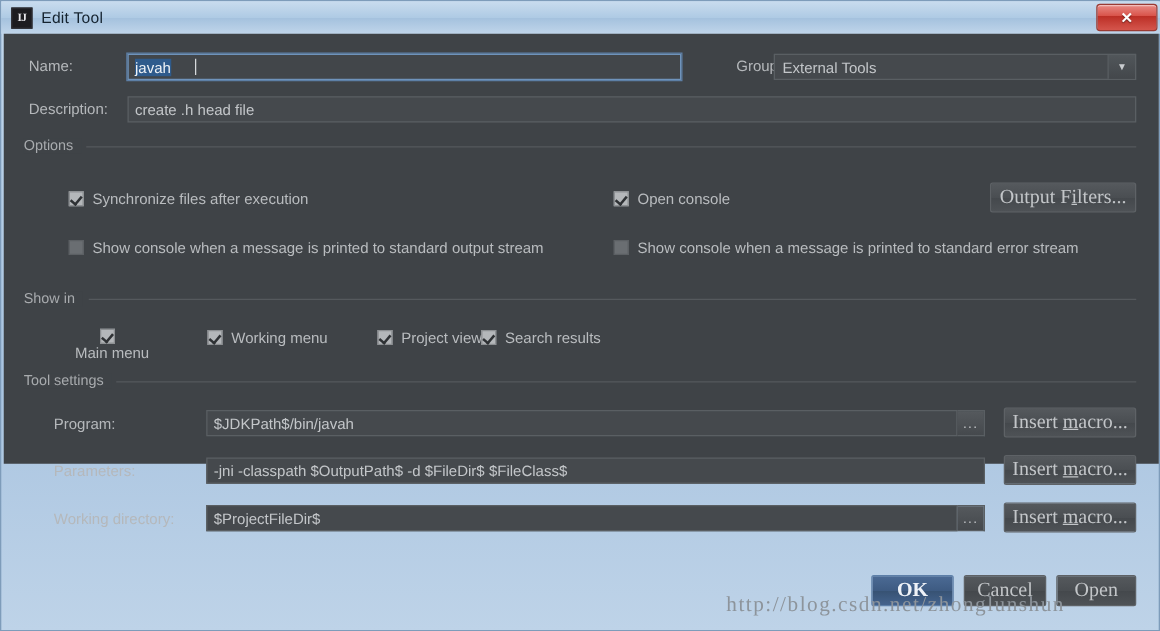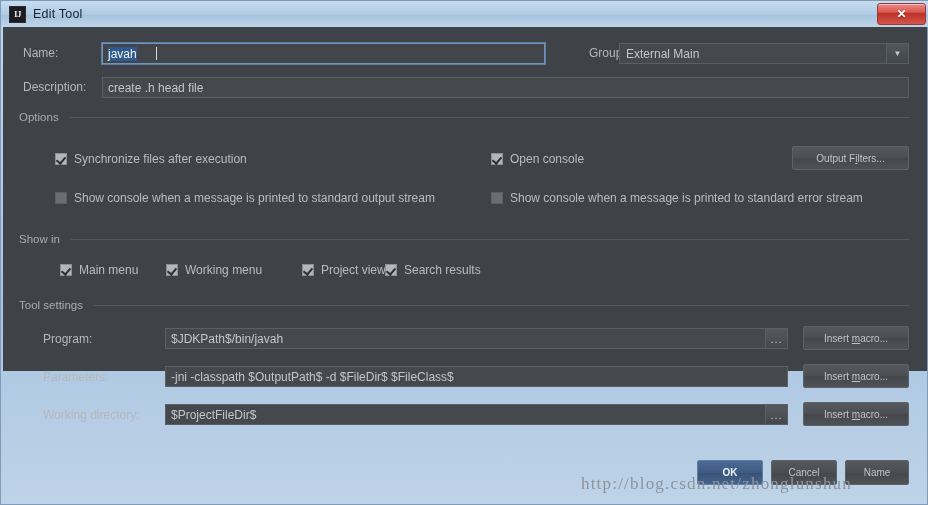--- a/index.html
+++ b/index.html
@@ -99,23 +99,24 @@
   .cb.off{
     background:#6a6e72;border:1px solid #5c6064;
   }
   .cbrow{display:flex;align-items:center;cursor:pointer;}
   .cbrow .t{color:#b9bcbf;font-size:12px;white-space:nowrap;}
   
   .btn{
     box-sizing:border-box;
     background:linear-gradient(180deg,#55595d 0%, #4a4e52 50%, #44484c 51%, #4e5256 100%);
     border:1px solid #5e6266;border-radius:2px;
-    color:#c2c5c8;font-size:10px;
+    color:#c2c5c8;font-size:16px;
     display:flex;align-items:center;justify-content:center;cursor:pointer;
     white-space:nowrap;
+    font-family:Liberation Serif, serif;
   }
   .btn.default{
     background:linear-gradient(180deg,#4b6a94 0%, #3e5b82 50%, #375273 51%, #44638d 100%);
     border:1px solid #5d7fa8;color:#eef2f7;font-weight:bold;
   }
   .dots{
     box-sizing:border-box;width:22px;height:21px;
     background:linear-gradient(180deg,#55595d,#45494d);
     border:1px solid #5a5f63;border-left:none;
     display:flex;align-items:center;justify-content:center;
@@ -148,21 +149,21 @@
     </div>
     <div class="field focused" style="position:absolute;left:99px;top:16px;width:443px;">
       <span class="sel">javah</span>
         <span class="caret"></span>
     </div>
 
     <div class="row" style="left:586px;top:19px;">
       <span class="lbl">Group:</span>
     </div>
     <div class="combo" style="position:absolute;left:616px;top:16px;width:290px;">
-      <span>External Main</span>
+      <span>External Tools</span>
       <span class="combo-arrow">▼</span>
     </div>
 
     <div class="row" style="left:20px;top:53px;">
       <span class="lbl">Description:</span>
     </div>
     <div class="field" style="position:absolute;left:99px;top:50px;width:807px;">
       <span>create .h head file</span>
     </div>
 
@@ -189,21 +190,21 @@
     </div>
 
     <div class="cbrow" style="position:absolute;left:52px;top:164px;">
       <span class="cb off"></span>
       <span class="t">Show console when a message is printed to standard output stream</span>
     </div>
 
     <div class="grp-title" style="left:16px;top:206px;">Show in</div>
     <div class="grp-line" style="left:68px;top:212px;width:838px;"></div>
 
-    <div class="cbrow" style="position:absolute;left:57px;top:236px;">
+    <div class="cbrow" style="position:absolute;left:57px;top:236px;flex-direction:column;">
       <span class="cb on"></span>
       <span class="t">Main menu</span>
     </div>
     <div class="cbrow" style="position:absolute;left:163px;top:236px;">
       <span class="cb on"></span>
       <span class="t">Working menu</span>
     </div>
     <div class="cbrow" style="position:absolute;left:275px;top:236px;padding-left:24px;">
       <span class="cb on"></span>
       <span class="t">Project views</span>
@@ -243,19 +244,19 @@
     <div class="field" style="position:absolute;left:162px;top:377px;width:601px;">
       <span>$ProjectFileDir$</span>
     </div>
     <div class="dots" style="position:absolute;left:763px;top:377px;">...</div>
     <div class="btn" style="position:absolute;left:800px;top:375px;width:106px;height:24px;">
       <span>Insert <u>m</u>acro...</span>
     </div>
 
     <div class="btn default" style="position:absolute;left:694px;top:433px;width:66px;height:25px;">OK</div>
     <div class="btn" style="position:absolute;left:768px;top:433px;width:66px;height:25px;">Cancel</div>
-    <div class="btn" style="position:absolute;left:842px;top:433px;width:64px;height:25px;">Name</div>
+    <div class="btn" style="position:absolute;left:842px;top:433px;width:64px;height:25px;">Open</div>
 
   </div>
 
   <div class="watermark">http://blog.csdn.net/zhonglunshun</div>
 
 </div>
 
 </body></html>

